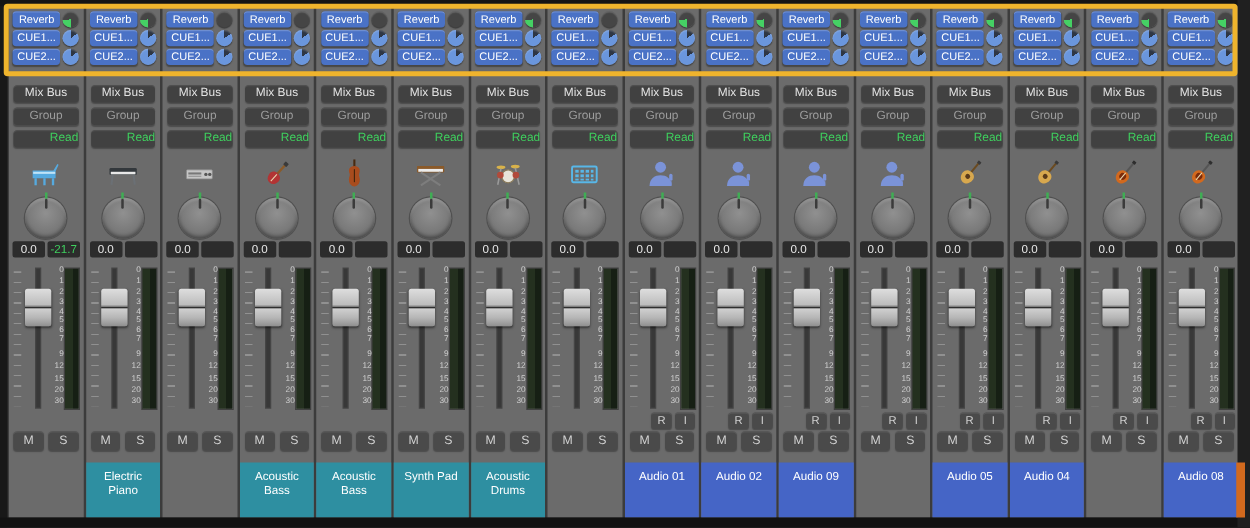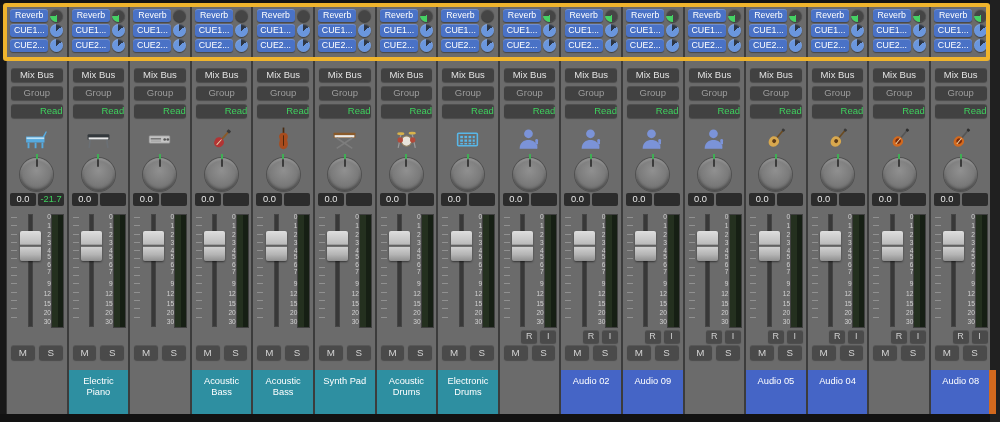--- a/index.html
+++ b/index.html
@@ -590,21 +590,20 @@
             <span class="mlabel" style="top: 79%;">15</span>
             <span class="mlabel" style="top: 87%;">20</span>
             <span class="mlabel" style="top: 95%;">30</span>
           </div>
     </div>
 
     <div class="ms-row">
       <button class="ms-btn">M</button>
       <button class="ms-btn">S</button>
     </div>
-    <div class="plate plate-teal">Electronic Drums</div>
   </div>
       <div class="strip">
     <div class="sends">
           <div class="send-slot">
             <div class="send-btn">Reverb</div>
             <div class="knob knob-green"></div>
           </div>
           <div class="send-slot">
             <div class="send-btn">CUE1...</div>
             <div class="knob knob-blue"></div>
@@ -656,20 +655,21 @@
           </div>
     </div>
     <div class="ri-row">
       <button class="ri-btn">R</button>
       <button class="ri-btn">I</button>
     </div>
     <div class="ms-row">
       <button class="ms-btn">M</button>
       <button class="ms-btn">S</button>
     </div>
+    <div class="plate plate-blue">Audio 01</div>
   </div>
       <div class="strip">
     <div class="sends">
           <div class="send-slot">
             <div class="send-btn">Reverb</div>
             <div class="knob knob-green"></div>
           </div>
           <div class="send-slot">
             <div class="send-btn">CUE1...</div>
             <div class="knob knob-blue"></div>

